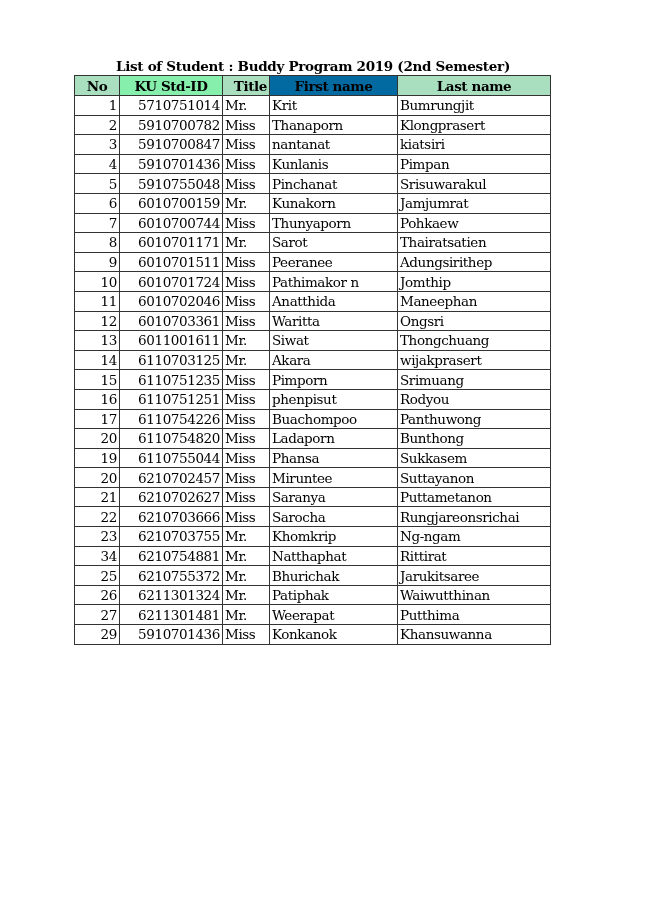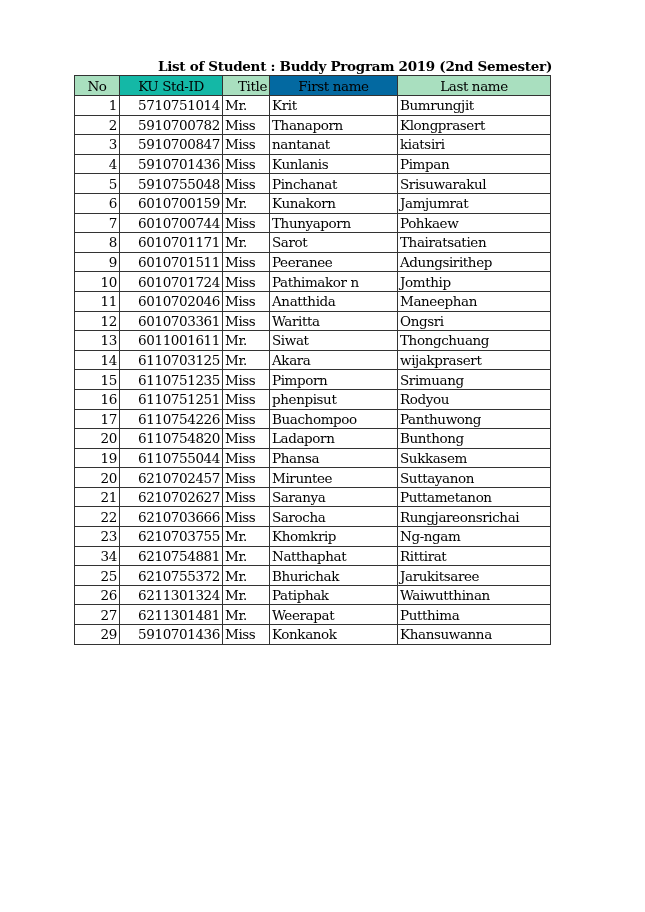--- a/index.html
+++ b/index.html
@@ -1,32 +1,32 @@
 <!DOCTYPE html>
 <html><head>
 <meta charset="utf-8">
 <style>
   html, body { margin: 0; padding: 0; background: #ffffff; }
   body { width: 645px; height: 912px; position: relative; font-family: "DejaVu Serif", "Liberation Serif", serif; color: #000; }
   .title {
     position: absolute; left: 74px; width: 478px; top: 57px;
-    text-align: right; font-weight: bold; font-size: 13.5px; line-height: 18px;
+    text-align: center; font-weight: bold; font-size: 13.5px; line-height: 18px;
     font-family: "DejaVu Serif", serif; letter-spacing: -0.3px;
   }
   table.roster {
     position: absolute; left: 74px; top: 75px;
     border-collapse: collapse; table-layout: fixed;
     font-size: 13.5px; font-family: "DejaVu Serif", serif; letter-spacing: -0.4px;
   }
   table.roster th, table.roster td {
     border: 1px solid #333; padding: 0 2px; height: 18.6px; line-height: 18px;
     white-space: nowrap; overflow: hidden;
   }
   table.roster thead th {
-    background: #a9dfbf; font-weight: normal; text-align: center; height: 19px;
+    background: #a9dfbf; font-weight: bold; text-align: center; height: 19px;
   }
   col.c-no { width: 45px; }
   col.c-id { width: 103px; }
   col.c-title { width: 47px; }
   col.c-first { width: 128px; }
   col.c-last { width: 153px; }
   td.num, td.id { text-align: right; padding-right: 3px; }
   td.txt { text-align: left; padding-left: 3px; }
 </style>
 </head>
@@ -38,21 +38,21 @@
   <colgroup>
     <col class="c-no">
       <col class="c-id">
       <col class="c-title">
       <col class="c-first">
       <col class="c-last">
   </colgroup>
   <thead>
     <tr>
       <th style="background: rgb(169, 223, 191);">No</th>
-      <th style="background: #14b8a6;">KU Std-ID</th>
+      <th style="background: #86efac;">KU Std-ID</th>
       <th style="background: rgb(169, 223, 191); text-align: right;">Title</th>
       <th style="background: #0369a1;">First name</th>
       <th style="background: rgb(169, 223, 191); margin-top: 19px;">Last name</th>
     </tr>
   </thead>
   <tbody id="tbody">
       <tr>
         <td class="num">1</td>
         <td class="id">5710751014</td>
         <td class="txt">Mr.</td>

